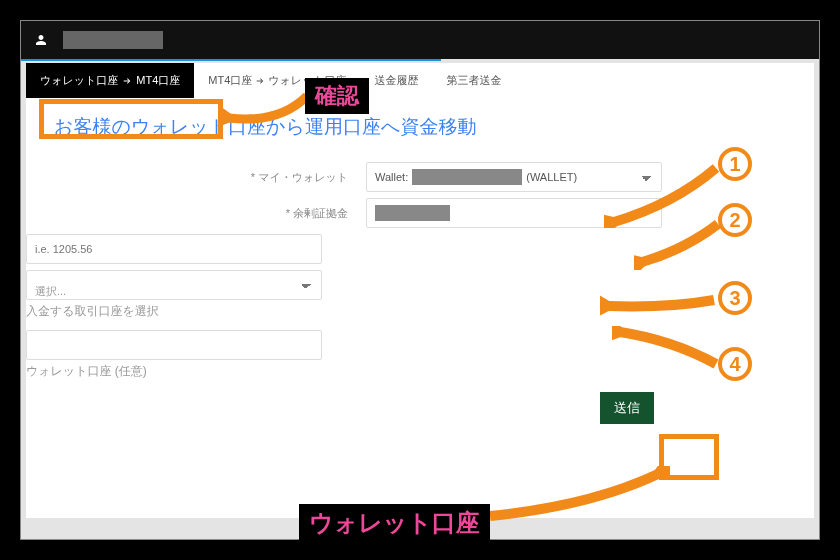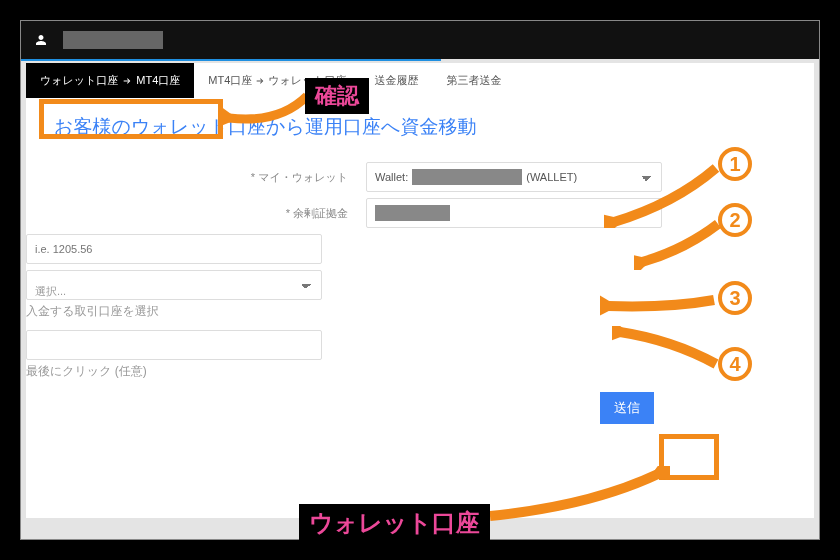--- a/index.html
+++ b/index.html
@@ -126,21 +126,21 @@
     .input-balance {
       display: flex;
       align-items: center;
       padding-left: 8px;
     }
     .btn-row {
       display: flex; justify-content: flex-end;
       padding: 2px 140px 0 0;
     }
     .btn-submit {
-      background: #3b82f6;
+      background: #14532d;
       color: #fff;
       border: none;
       padding: 7px 14px;
       font-size: 13px;
       cursor: pointer;
     }
     
     .ann-orange-box {
       position: absolute;
       border: 5px solid #f28a1a;
@@ -241,21 +241,21 @@
           <div class="form-select" style="display:flex;align-items:flex-end;color:#999">
             <span>選択...</span>
           </div>
           <div class="form-help">入金する取引口座を選択</div>
         </div>
       </div>
 
       <div class="form-row" style="margin-bottom:2px">
         <div class="form-input-wrap">
           <input class="form-input" style="">
-          <div class="form-help">最後にクリック (任意)</div>
+          <div class="form-help">ウォレット口座 (任意)</div>
         </div>
       </div>
 
       <div class="btn-row">
         <button class="btn-submit">送信</button>
       </div>
     </div>
   </div>
 </div>
 

